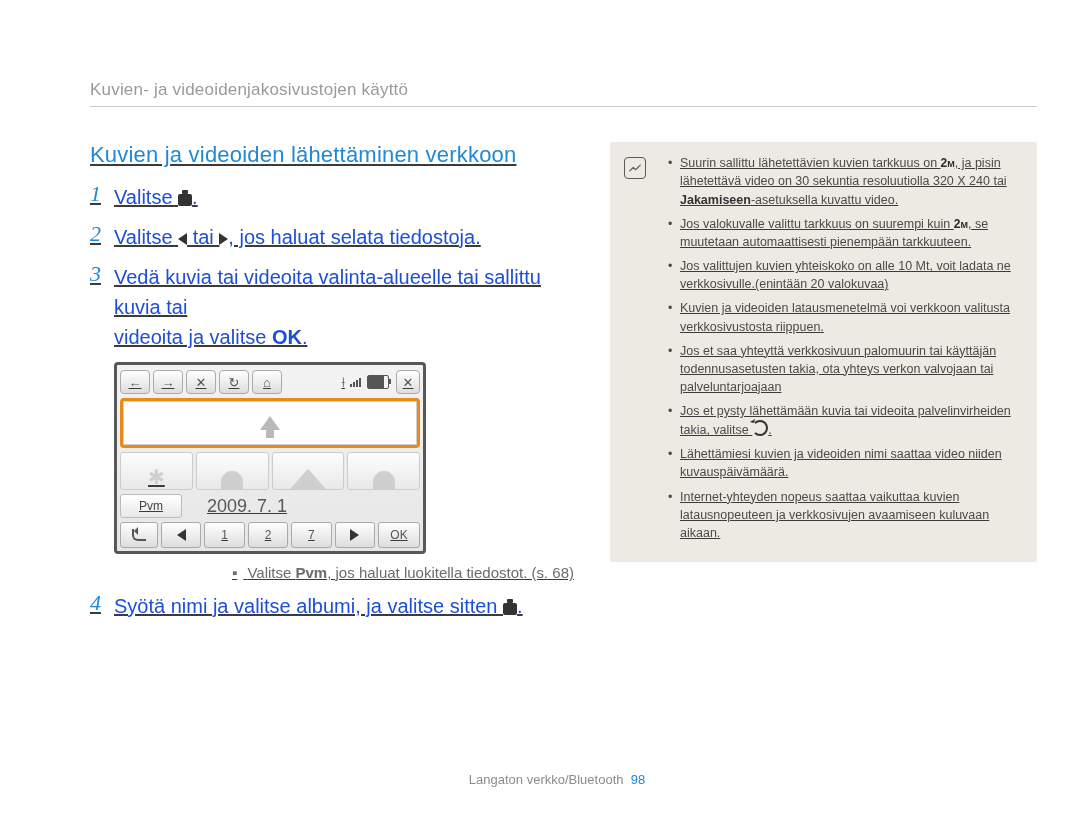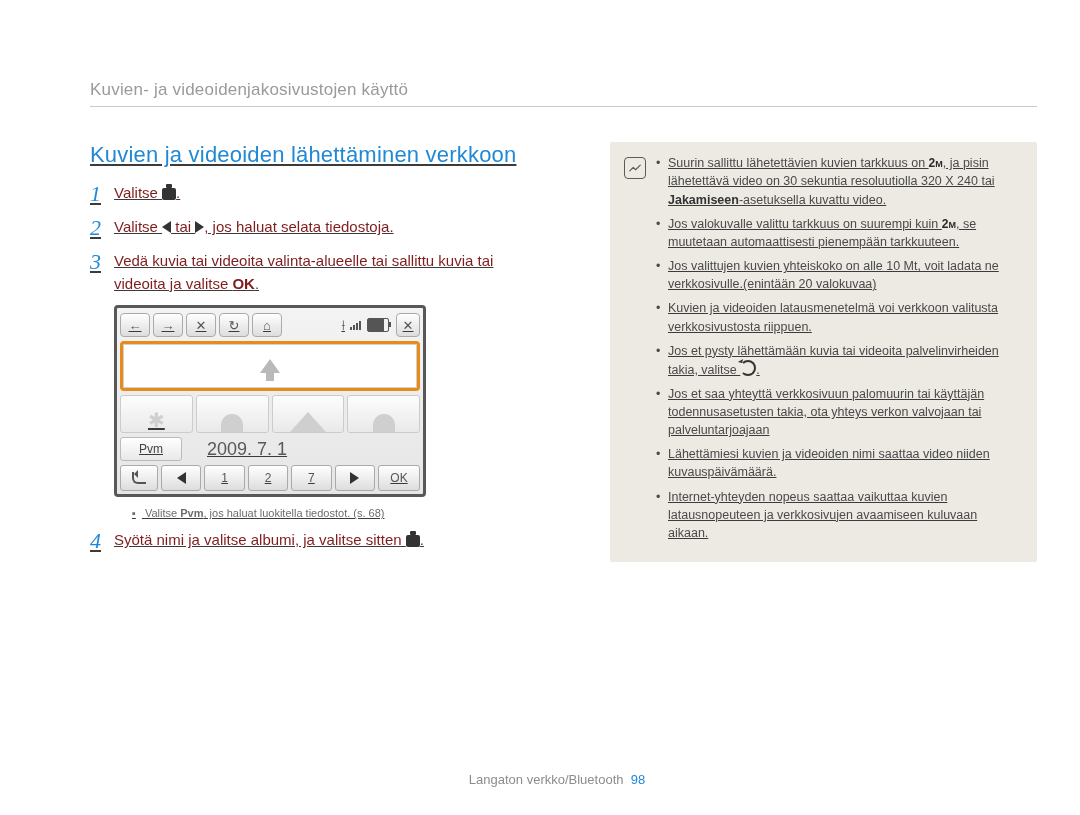--- a/index.html
+++ b/index.html
@@ -57,22 +57,22 @@
   .step-num {
     flex: 0 0 20px;
     color: #1f89d6;
     font-style: italic;
     font-size: 22px;
     font-family: Georgia, serif;
     margin-right: 4px;
     line-height: 1.1;
   }
   .step-body {
-    font-size: 15px;
-    color: #7f1d1d;
+    font-size: 20px;
+    color: #1d4ed8;
   }
   .step-body strong { font-weight: bold; }
   .chevron {
     display: inline-block;
     width: 0; height: 0;
     vertical-align: -1px;
   }
   .chev-left {
     border-top: 6px solid transparent;
     border-bottom: 6px solid transparent;
@@ -210,38 +210,39 @@
   }
   .bbtn.wide{flex:0 0 36px}
   .bbtn.ok{flex:0 0 40px}
   .back-arrow{
     display:inline-block;width:12px;height:10px;border-bottom:2px solid #555;border-left:2px solid #555;border-bottom-left-radius:6px;position:relative
   }
   .back-arrow::after{content:"";position:absolute;left:-4px;top:-2px;border:4px solid transparent;border-right-color:#555}
 
   .subbullet{
     margin: 10px 0 10px 42px;
-    font-size:11px;
+    font-size:15px;
     color:#6c6c6c;
+    text-align:right;
   }
   .subbullet::before{
     content:"▪";
     margin-right:6px;
     color:#6c6c6c;
   }
 
   
   .info-box{
     background:#edeae3;
     padding: 12px 24px 14px 14px;
     font-size:12.5px;
     color:#4a4a4a;
     line-height:1.45;
     display:flex;
-    gap:10px;
+    gap:22px;
     border-radius:2px;
   }
   .info-icon{
     flex:0 0 20px;
     height:20px;
     border:1.5px solid #5a5a5a;
     border-radius:4px;
     display:flex;align-items:center;justify-content:center;
     margin-top:3px;
   }
@@ -380,24 +381,24 @@
         </div>
         <ul class="info-list">
           <li>
             <span>Suurin sallittu lähetettävien kuvien tarkkuus on </span><span class="size2m">2<span class="small">M</span></span><span>, ja pisin lähetettävä video on 30 sekuntia resoluutiolla 320 X 240 tai </span><strong>Jakamiseen</strong><span>-asetuksella kuvattu video.</span>
           </li>
           <li>
             <span>Jos valokuvalle valittu tarkkuus on suurempi kuin </span><span class="size2m">2<span class="small">M</span></span><span>, se muutetaan automaattisesti pienempään tarkkuuteen.</span>
           </li>
           <li>Jos valittujen kuvien yhteiskoko on alle 10 Mt, voit ladata ne verkkosivulle.(enintään 20 valokuvaa)</li>
           <li>Kuvien ja videoiden latausmenetelmä voi verkkoon valitusta verkkosivustosta riippuen.</li>
+          <li>Jos et saa yhteyttä verkkosivuun palomuurin tai käyttäjän todennusasetusten takia, ota yhteys verkon valvojaan tai palveluntarjoajaan</li>
           <li>
             <span>Jos et pysty lähettämään kuvia tai videoita palvelinvirheiden takia, valitse </span><span class="refresh-icon"></span><span>.</span>
           </li>
-          <li>Jos et saa yhteyttä verkkosivuun palomuurin tai käyttäjän todennusasetusten takia, ota yhteys verkon valvojaan tai palveluntarjoajaan</li>
           <li>Lähettämiesi kuvien ja videoiden nimi saattaa video niiden kuvauspäivämäärä.</li>
           <li>Internet-yhteyden nopeus saattaa vaikuttaa kuvien latausnopeuteen ja verkkosivujen avaamiseen kuluvaan aikaan.</li>
         </ul>
       </div>
     </div>
   </div>
 
   <div class="footer">
     <span>Langaton verkko/Bluetooth</span>&nbsp;&nbsp;<span class="pg">98</span>
   </div>

